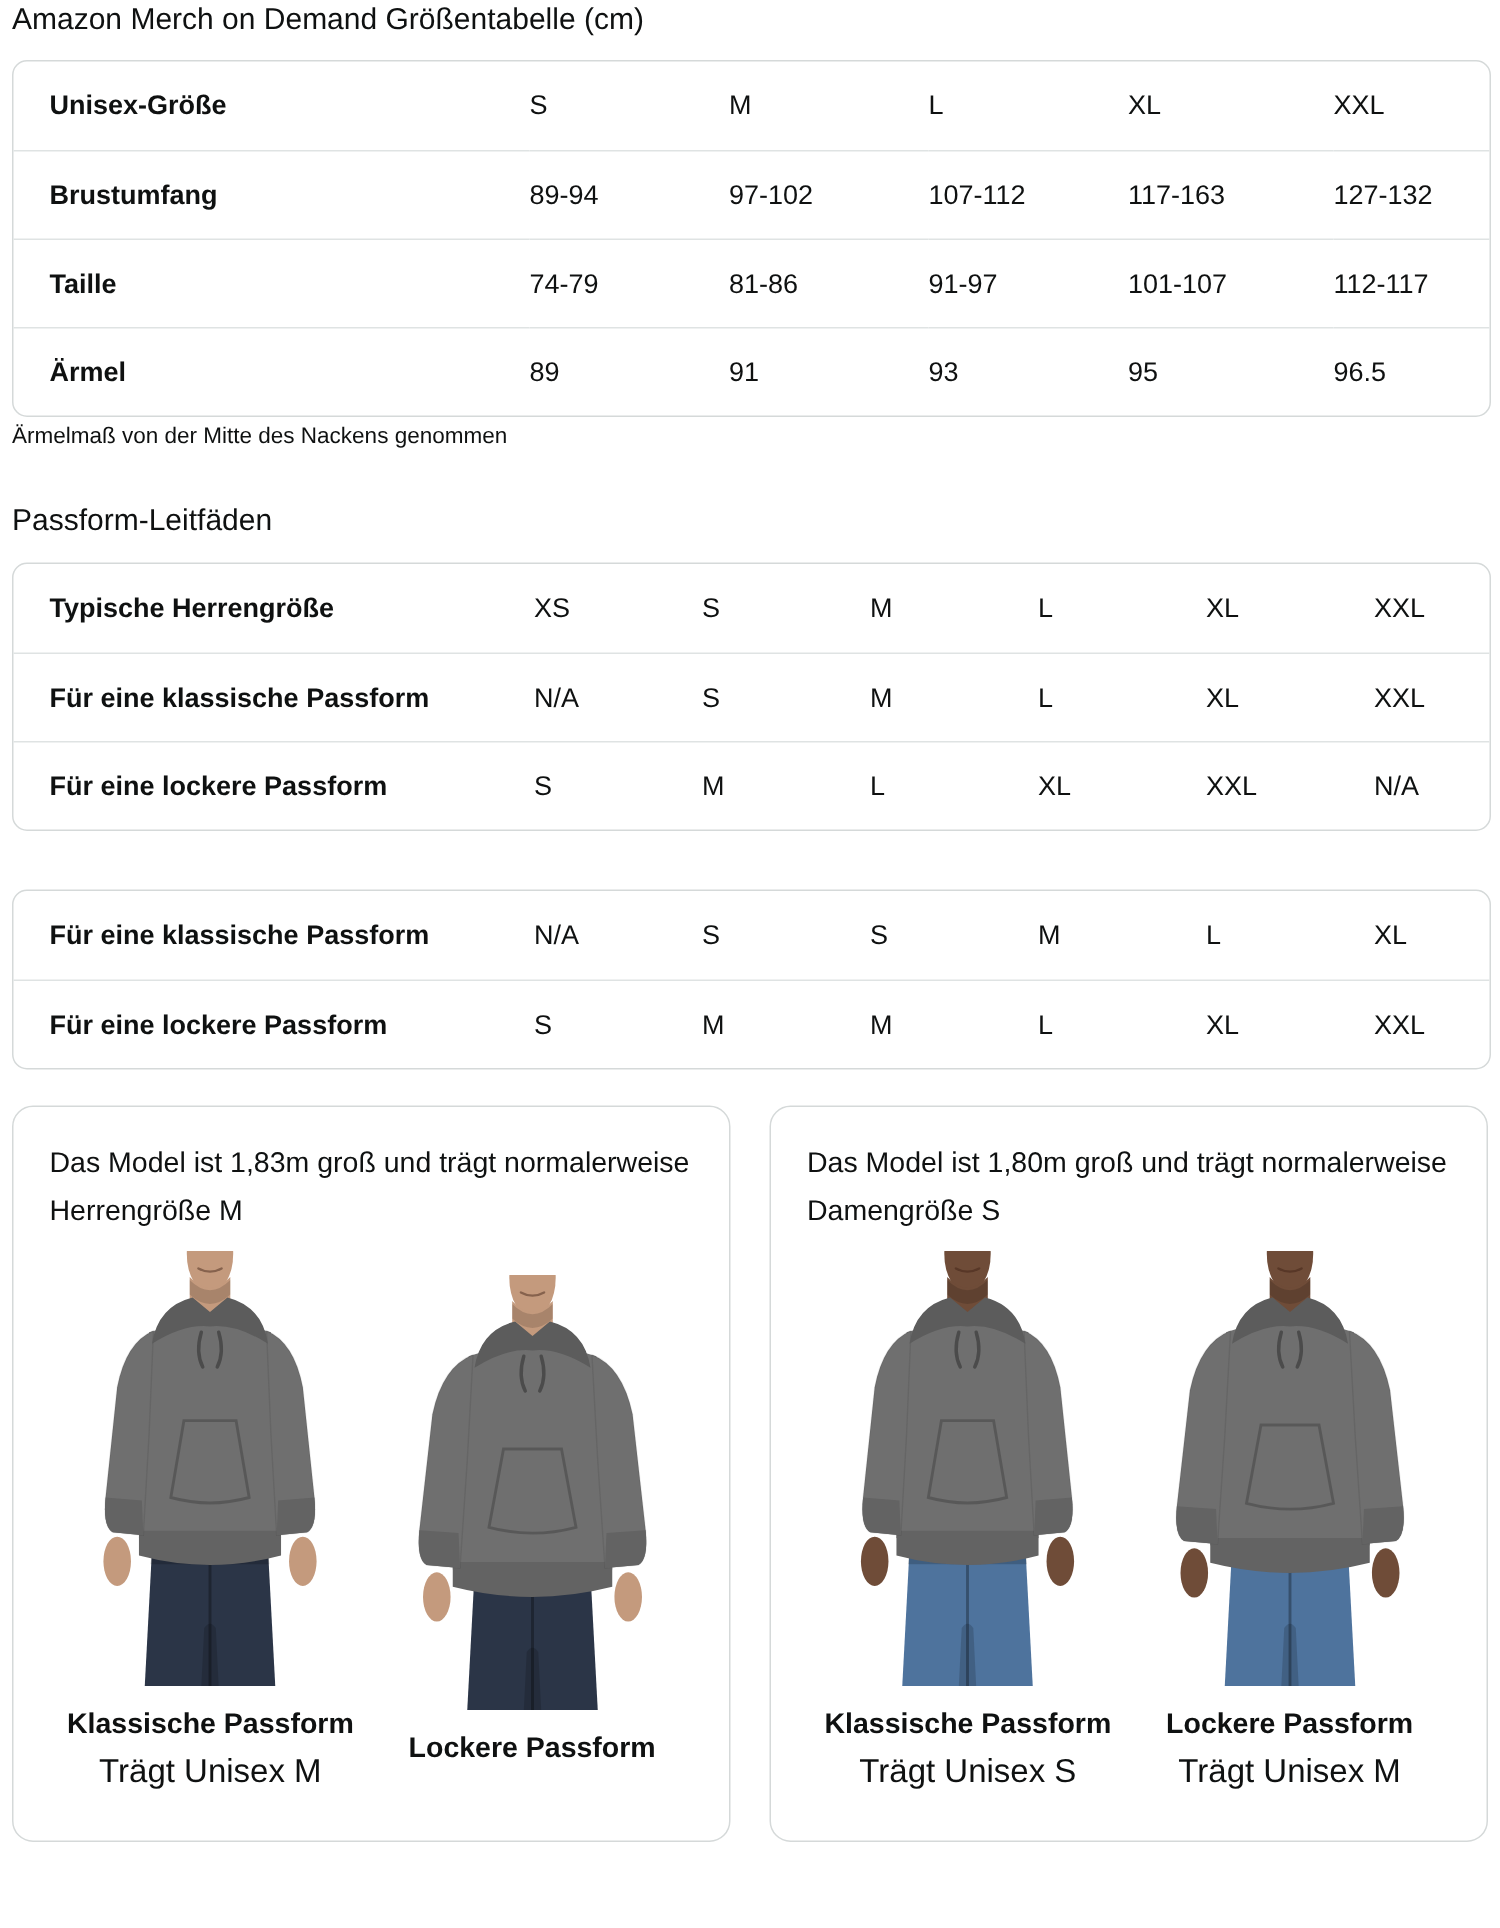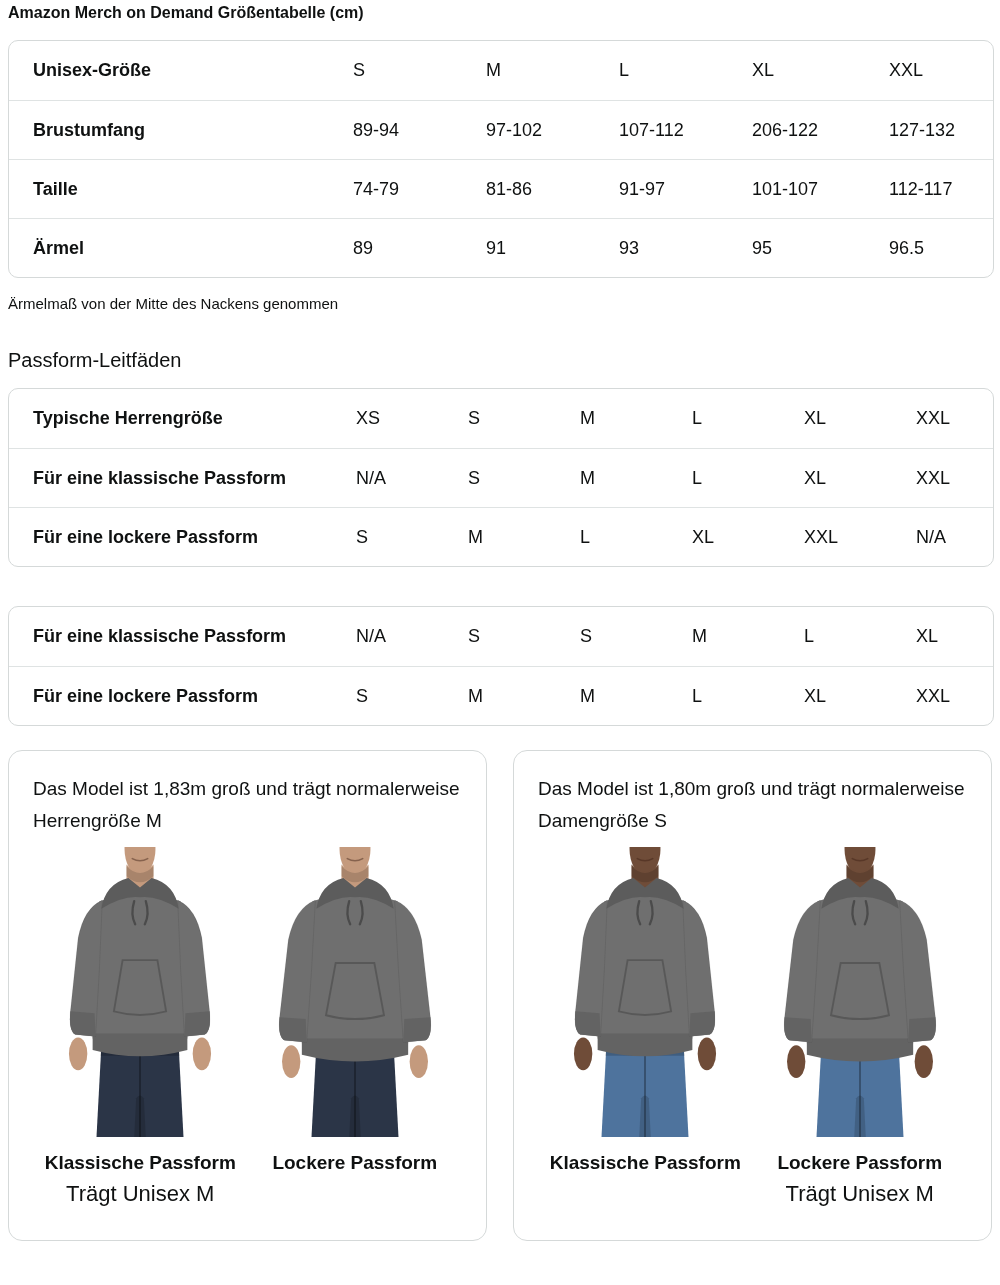--- a/index.html
+++ b/index.html
@@ -10,51 +10,51 @@
   }
   *{box-sizing:border-box;}
   html,body{margin:0;padding:0;background:#ffffff;}
   body{
     width:1000px; height:1285px; overflow:hidden;
     padding:0 8px;
     font-family:"Liberation Sans", sans-serif;
     color:var(--text);
   }
   h1.page-title{
-    font-size:16px; font-weight:700; line-height:26px;
+    font-size:20px; font-weight:400; line-height:26px;
     margin:0 0 14px 0; letter-spacing:0;
   }
   table.tbl{
     width:984px; table-layout:fixed;
     border:1px solid var(--border); border-radius:10px;
     border-collapse:separate; border-spacing:0;
     background:#fff;
   }
   table.tbl th, table.tbl td{
     height:59px; vertical-align:middle;
     font-size:18px; text-align:left; padding:0;
     white-space:nowrap; overflow:hidden;
   }
   table.tbl th{font-weight:700; padding-left:24px;}
   table.tbl tr + tr th, table.tbl tr + tr td{border-top:1px solid var(--divider);}
-  .tbl-unisex{margin-bottom:17px;}
+  .tbl-unisex{margin-bottom:4px;}
   p.note{font-size:15px; line-height:18px; margin:0 0 34px 0;}
   h2.fit-heading{font-size:20px; font-weight:400; line-height:26px; margin:0 0 15px 0;}
   .tbl-men{margin-bottom:39px;}
   .tbl-women{margin-bottom:24px;}
 
   .cards{display:flex; gap:26px; width:984px;}
   .card{
     flex:1 1 0; border:1px solid var(--border); border-radius:14px;
     background:#fff; padding:22px 24px 22px 24px; min-height:491px;
   }
   .card .desc{
     font-size:19px; line-height:32px; margin:0 0 10px 0;
   }
-  .figures{display:flex;}
+  .figures{display:flex;align-items:center;}
   figure.fig{flex:1 1 0; margin:0; text-align:center;}
   svg.model{display:block; margin:0 auto; width:200px; height:290px;}
   figcaption .fit{font-size:19px; font-weight:700; line-height:24px; margin-top:14px;}
   figcaption .size{font-size:22px; line-height:24px; margin-top:7px;}
 
   svg.model.male{--skin:var(--male-skin); --jeans:var(--male-jeans);}
   svg.model.female{--skin:var(--female-skin); --jeans:var(--female-jeans);}
   .defs-holder{position:absolute; width:0; height:0; overflow:hidden;}
 </style>
 </head>
@@ -127,21 +127,21 @@
       <td>M</td>
       <td>L</td>
       <td>XL</td>
       <td>XXL</td>
     </tr>
     <tr>
       <th>Brustumfang</th>
       <td>89-94</td>
       <td>97-102</td>
       <td>107-112</td>
-      <td>206-122</td>
+      <td>117-163</td>
       <td>127-132</td>
     </tr>
     <tr>
       <th>Taille</th>
       <td>74-79</td>
       <td>81-86</td>
       <td>91-97</td>
       <td>101-107</td>
       <td>112-117</td>
     </tr>
@@ -260,20 +260,21 @@
 
   <section class="card">
     <p class="desc">Das Model ist 1,80m groß und trägt normalerweise Damengröße S</p>
     <div class="figures">
       <figure class="fig">
         <svg class="model female" viewBox="0 0 200 300" aria-hidden="true">
             <use href="#fig-classic"></use>
           </svg>
         <figcaption>
           <div class="fit">Klassische Passform</div>
+          <div class="size">Trägt Unisex S</div>
         </figcaption>
       </figure>
       <figure class="fig">
         <svg class="model female" viewBox="0 0 200 300" aria-hidden="true">
             <use href="#fig-loose"></use>
           </svg>
         <figcaption>
           <div class="fit">Lockere Passform</div>
           <div class="size">Trägt Unisex M</div>
         </figcaption>

